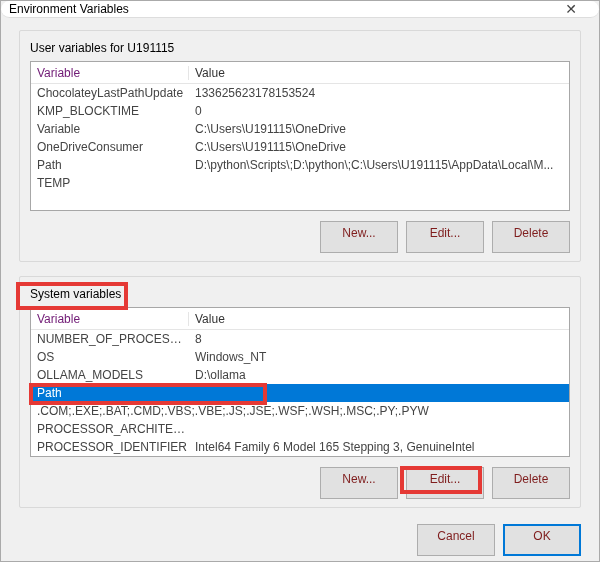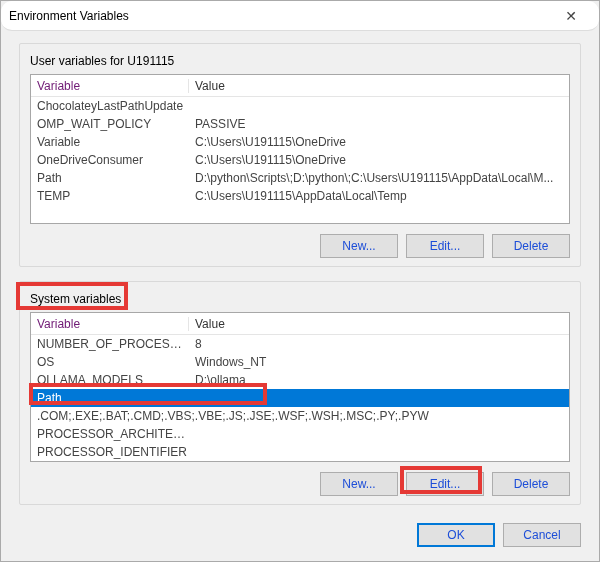--- a/index.html
+++ b/index.html
@@ -15,21 +15,21 @@
   .listhead { display: flex; background: #fff; border-bottom: 1px solid #e5e5e5; height: 22px; align-items: center; }
   .listhead .col-var { width: 158px; padding-left: 6px; color: #701a75; border-right: 1px solid #e5e5e5; }
   .listhead .col-val { flex: 1; padding-left: 6px; color: #333; }
   .rows { overflow-y: auto; height: calc(100% - 22px); }
   .row { display: flex; height: 18px; align-items: center; white-space: nowrap; overflow: hidden; }
   .row .c1 { width: 158px; padding-left: 6px; overflow: hidden; text-overflow: ellipsis; color: #444; }
   .row .c2 { flex: 1; padding-left: 6px; overflow: hidden; text-overflow: ellipsis; color: #444; }
   .row.selected { background: #0078d7; color: #fff; }
   .row.selected .c1, .row.selected .c2 { color: #fff; }
   .btnrow { display: flex; justify-content: flex-end; gap: 8px; margin-top: 10px; }
-  .btn { min-width: 78px; height: 24px; background: #e1e1e1; border: 1px solid #adadad; text-align: center; line-height: 22px; color: #1d4ed8; cursor: default; }
+  .btn { min-width: 78px; height: 32px; background: #e1e1e1; border: 1px solid #adadad; text-align: center; line-height: 22px; color: #7f1d1d; cursor: default; }
   .btn.primary { border: 2px solid #0078d7; line-height: 20px; }
   .hl-red { position: absolute; border: 4px solid #e53935; pointer-events: none; }
   .footer { display: flex; justify-content: flex-end; gap: 8px; padding: 8px 18px 14px 0; }
   
   .rows::-webkit-scrollbar { width: 16px; }
   .rows::-webkit-scrollbar-thumb { background: #c1c1c1; }
   .rows::-webkit-scrollbar-track { background: #f0f0f0; }
   #sys-rows { overflow-y: hidden; }
 </style>
 </head>
@@ -46,40 +46,40 @@
     <div class="group">
       <span class="group-label">User variables for U191115</span>
       <div class="listbox">
         <div class="listhead">
           <div class="col-var">Variable</div>
           <div class="col-val">Value</div>
         </div>
         <div class="rows" id="user-rows">
             <div class="row">
               <div class="c1">ChocolateyLastPathUpdate</div>
+              <div class="c2">133625623178153524</div>
             </div>
             <div class="row">
-              <div class="c1">OMP_WAIT_POLICY</div>
-              <div class="c2">PASSIVE</div>
+              <div class="c1">KMP_BLOCKTIME</div>
+              <div class="c2">0</div>
             </div>
             <div class="row">
               <div class="c1">Variable</div>
               <div class="c2">C:\Users\U191115\OneDrive</div>
             </div>
             <div class="row">
               <div class="c1">OneDriveConsumer</div>
               <div class="c2">C:\Users\U191115\OneDrive</div>
             </div>
             <div class="row">
               <div class="c1">Path</div>
               <div class="c2">D:\python\Scripts\;D:\python\;C:\Users\U191115\AppData\Local\M...</div>
             </div>
             <div class="row">
               <div class="c1">TEMP</div>
-              <div class="c2">C:\Users\U191115\AppData\Local\Temp</div>
             </div>
           </div>
       </div>
       <div class="btnrow">
         <div class="btn">New...</div>
         <div class="btn">Edit...</div>
         <div class="btn">Delete</div>
       </div>
     </div>
 
@@ -109,33 +109,34 @@
               <div class="c1">Path</div>
             </div>
             <div class="row">
               <div class="c2">.COM;.EXE;.BAT;.CMD;.VBS;.VBE;.JS;.JSE;.WSF;.WSH;.MSC;.PY;.PYW</div>
             </div>
             <div class="row">
               <div class="c1">PROCESSOR_ARCHITECTURE</div>
             </div>
             <div class="row">
               <div class="c1">PROCESSOR_IDENTIFIER</div>
+              <div class="c2">Intel64 Family 6 Model 165 Stepping 3, GenuineIntel</div>
             </div>
           </div>
       </div>
       <div class="btnrow">
         <div class="btn">New...</div>
         <div class="btn" id="sys-edit">Edit...</div>
         <div class="btn">Delete</div>
       </div>
     </div>
 
   </div>
 
   <div class="footer">
+    <div class="btn">Cancel</div>
     <div class="btn primary">OK</div>
-    <div class="btn">Cancel</div>
   </div>
 
   <div class="hl-red" id="hl-label" style="left: 16px; top: 282px; width: 112px; height: 28px;"></div>
   <div class="hl-red" id="hl-path" style="left: 29px; top: 383px; width: 238px; height: 22px;"></div>
   <div class="hl-red" id="hl-edit" style="left: 400px; top: 466px; width: 82px; height: 28px;"></div>
 </div>
 
 </body></html>

